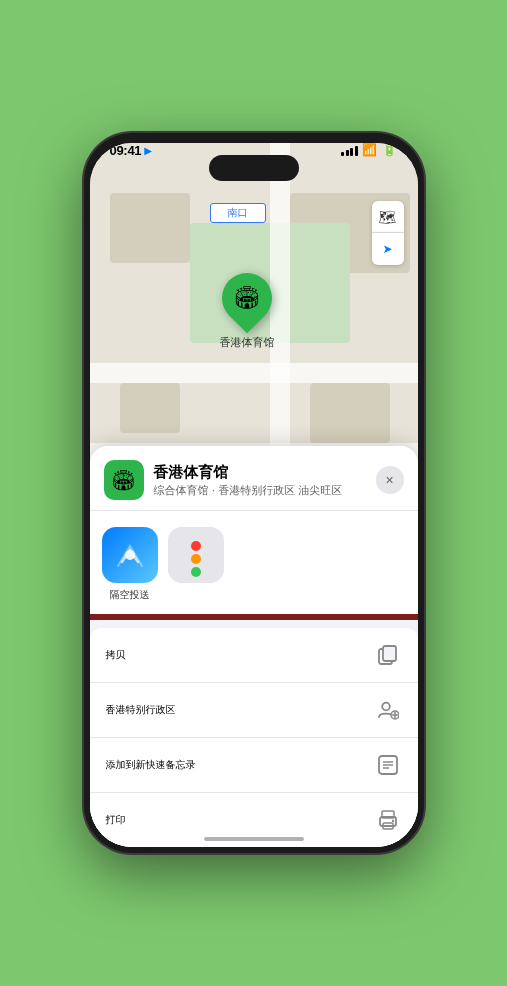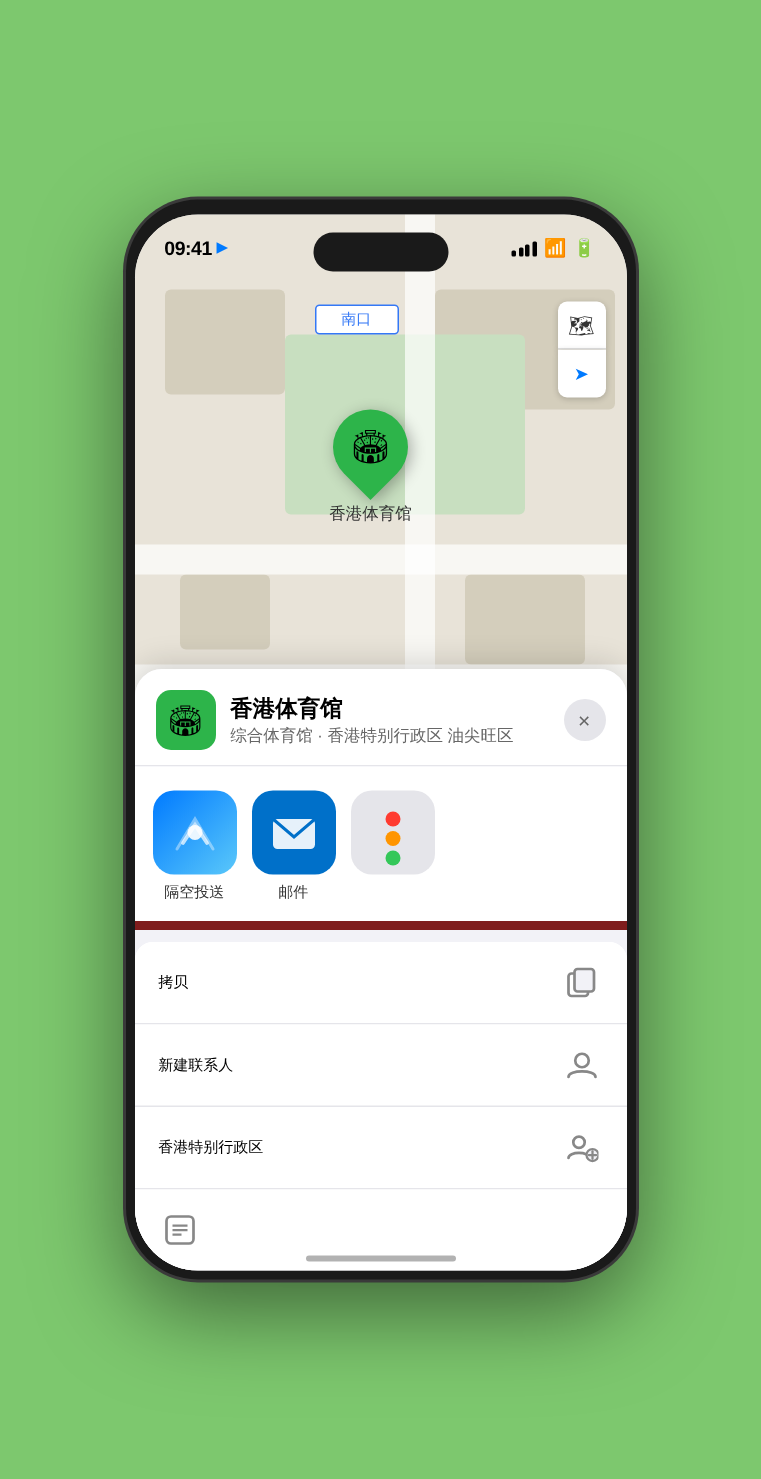--- a/index.html
+++ b/index.html
@@ -49,21 +49,21 @@
     }
 
     
     .status-bar {
       position: absolute;
       top: 0;
       left: 0;
       right: 0;
       height: 50px;
       display: flex;
-      align-items: center;
+      align-items: flex-start;
       justify-content: space-between;
       padding: 0 20px 6px;
       z-index: 50;
       color: #000;
     }
 
     .status-time {
       font-size: 13px;
       font-weight: 600;
       letter-spacing: -0.3px;
@@ -463,29 +463,20 @@
             <svg width="30" height="30" viewBox="0 0 30 30">
               <circle cx="15" cy="15" r="5" fill="white" opacity="0.9"></circle>
               <path d="M7 22 L15 10 L23 22" fill="none" stroke="white" stroke-width="2.5" stroke-linecap="round" opacity="0.7"></path>
               <path d="M3 26 L15 6 L27 26" fill="none" stroke="white" stroke-width="2" stroke-linecap="round" opacity="0.4"></path>
             </svg>
           </div>
           <span class="share-item-label">隔空投送</span>
         </div>
 
 
-        <div class="share-item">
-          <div class="share-item-icon icon-mail">
-            <svg width="34" height="34" viewBox="0 0 34 34">
-              <rect x="3" y="8" width="28" height="20" rx="3" fill="white" opacity="0.9"></rect>
-              <polyline points="3,8 17,20 31,8" fill="none" stroke="#0070c9" stroke-width="2"></polyline>
-            </svg>
-          </div>
-          <span class="share-item-label">邮件</span>
-        </div>
 
 
         <div class="share-more-item">
           <div style="display:flex;flex-direction:column;align-items:center;">
             <div style="position:relative;width:56px;height:56px;border-radius:14px;background:#e5e5ea;display:flex;align-items:center;justify-content:center;">
               <div class="color-dots">
                 <div class="color-dot" style="background:#ff3b30;"></div>
                 <div class="color-dot" style="background:#ff9500;"></div>
                 <div class="color-dot" style="background:#34c759;"></div>
               </div>
@@ -499,52 +490,55 @@
         <div class="action-item">
           <span class="action-label">拷贝</span>
           <div class="action-icon">
             <svg width="22" height="22" viewBox="0 0 22 22">
               <rect x="2" y="5" width="13" height="15" rx="2" fill="none" stroke="#888" stroke-width="1.8"></rect>
               <rect x="6" y="2" width="13" height="15" rx="2" fill="#f2f2f7" stroke="#888" stroke-width="1.8"></rect>
             </svg>
           </div>
         </div>
 
-        <div class="action-item">
-          <span class="action-label">新建联系人</span>
-          <div class="action-icon">
-            <svg width="22" height="22" viewBox="0 0 22 22">
-              <circle cx="11" cy="8" r="4.5" fill="none" stroke="#888" stroke-width="1.8"></circle>
-              <path d="M2 19 C2 14 20 14 20 19" fill="none" stroke="#888" stroke-width="1.8" stroke-linecap="round"></path>
-            </svg>
-          </div>
-        </div>
 
         <div class="action-item">
           <span class="action-label">香港特别行政区</span>
           <div class="action-icon">
             <svg width="22" height="22" viewBox="0 0 22 22">
               <circle cx="9" cy="7.5" r="3.8" fill="none" stroke="#888" stroke-width="1.8"></circle>
               <path d="M2 18 C2 13.5 16 13.5 16 18" fill="none" stroke="#888" stroke-width="1.8" stroke-linecap="round"></path>
               <circle cx="18" cy="16" r="4" fill="#f2f2f7" stroke="#888" stroke-width="1.5"></circle>
               <line x1="18" y1="13.5" x2="18" y2="18.5" stroke="#888" stroke-width="1.5" stroke-linecap="round"></line>
               <line x1="15.5" y1="16" x2="20.5" y2="16" stroke="#888" stroke-width="1.5" stroke-linecap="round"></line>
             </svg>
           </div>
         </div>
 
         <div class="action-item">
+          <span class="action-label">添加到新快速备忘录</span>
           <div class="action-icon">
             <svg width="22" height="22" viewBox="0 0 22 22">
               <rect x="2" y="2" width="18" height="18" rx="3" fill="none" stroke="#888" stroke-width="1.8"></rect>
               <line x1="6" y1="8" x2="16" y2="8" stroke="#888" stroke-width="1.5"></line>
               <line x1="6" y1="11" x2="16" y2="11" stroke="#888" stroke-width="1.5"></line>
               <line x1="6" y1="14" x2="12" y2="14" stroke="#888" stroke-width="1.5"></line>
             </svg>
           </div>
         </div>
 
+        <div class="action-item">
+          <span class="action-label">打印</span>
+          <div class="action-icon">
+            <svg width="22" height="22" viewBox="0 0 22 22">
+              <rect x="5" y="2" width="12" height="7" rx="1" fill="none" stroke="#888" stroke-width="1.5"></rect>
+              <rect x="3" y="8" width="16" height="9" rx="2" fill="none" stroke="#888" stroke-width="1.8"></rect>
+              <rect x="6" y="14" width="10" height="6" rx="1" fill="none" stroke="#888" stroke-width="1.5"></rect>
+              <circle cx="16" cy="12" r="1.2" fill="#888"></circle>
+            </svg>
+          </div>
+        </div>
       </div>
 
       <div class="home-indicator"></div>
     </div>
   </div>
 </div>
 
 </body></html>

